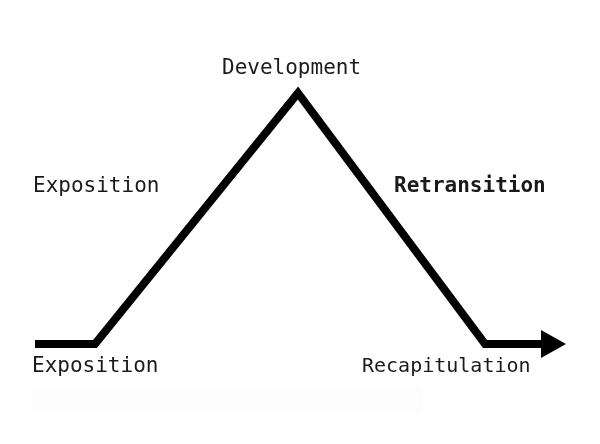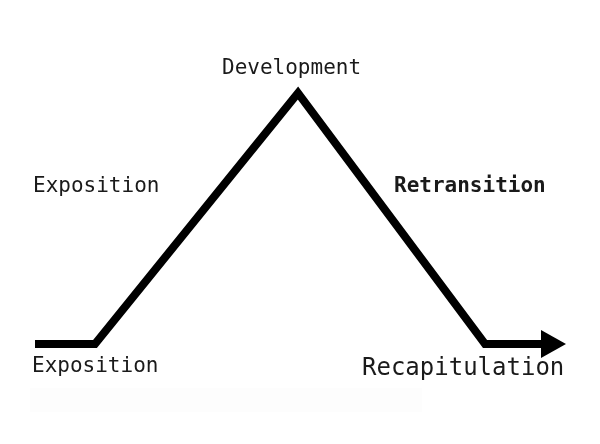--- a/index.html
+++ b/index.html
@@ -58,21 +58,21 @@
     font-weight: bold;
   }
   .label-exposition {
     left: 32px;
     top: 355px;
     text-align: right;
   }
   .label-recapitulation {
     left: 362px;
     top: 355px;
-    font-size: 24px;
+    font-size: 20px;
     text-align: right;
   }
 </style>
 </head>
 <body>
 
 <div id="figure-root">
 
   <div class="paper-tint"></div>
 

